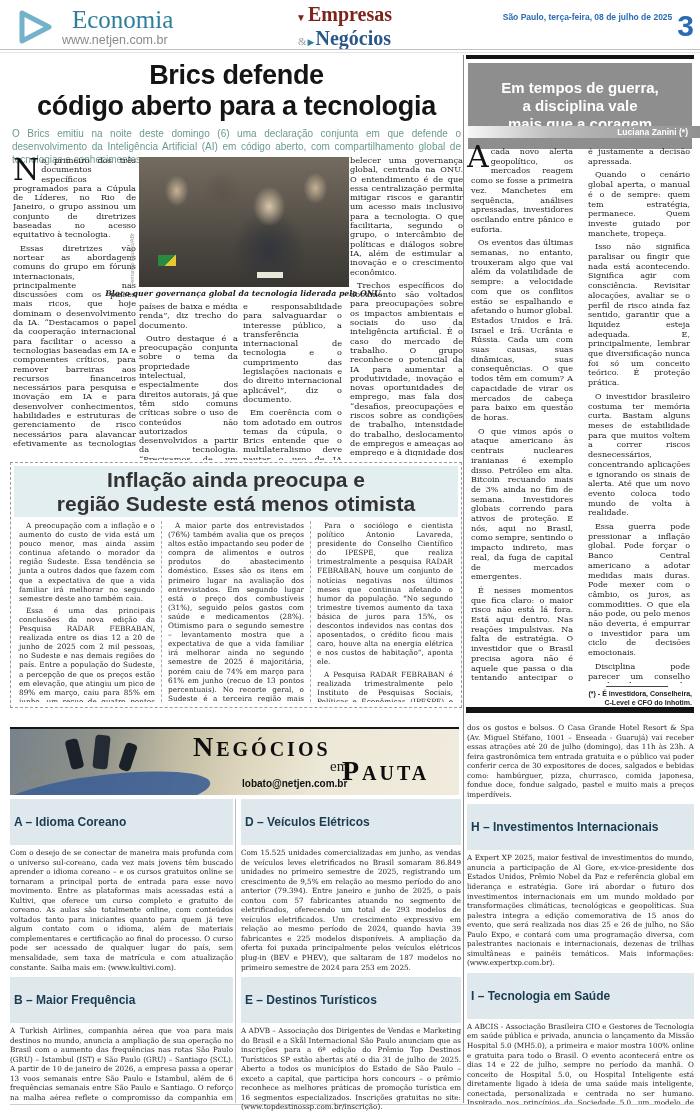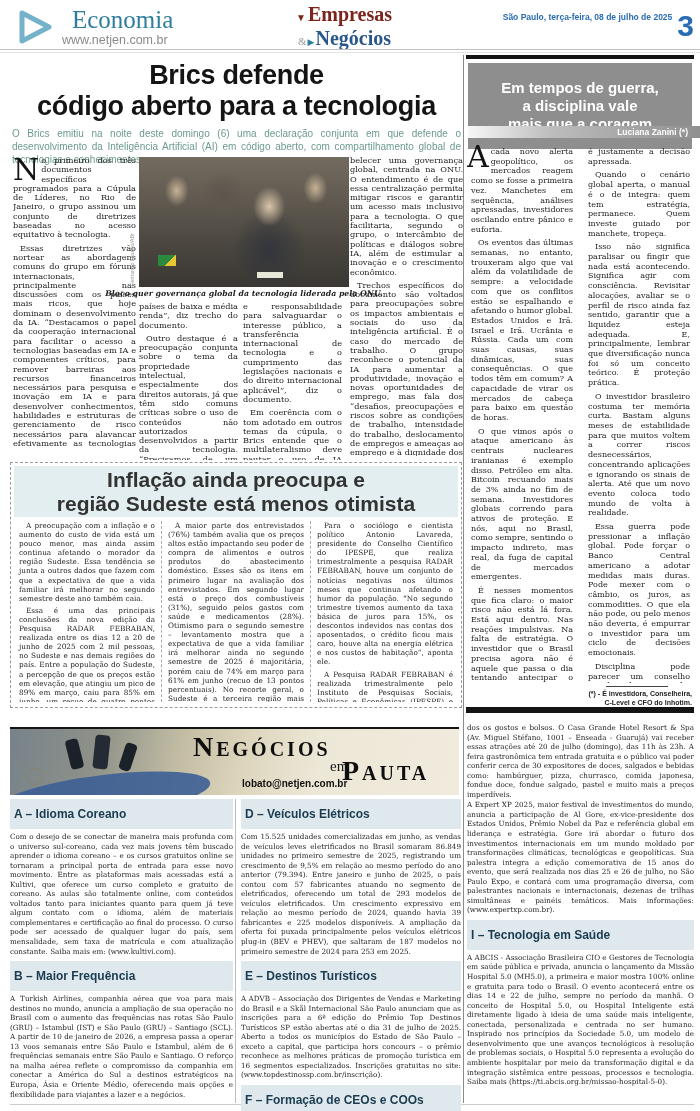--- a/index.html
+++ b/index.html
@@ -119,21 +119,21 @@
       font-weight:bold;font-size:10px;color:#111;}
   .bd-pau{position:absolute;left:332px;top:26px;font-family:"Liberation Serif",serif;font-weight:700;
       font-size:28px;line-height:32px;font-variant:small-caps;letter-spacing:3px;color:#0e0e0e;}
 
   
   .pa-col{position:absolute;overflow:hidden;}
   .pa-col1{left:10px;top:799px;width:223px;height:304px;}
   .pa-col2{left:241px;top:799px;width:220px;height:320px;}
   .pa-col3{left:467px;top:723px;width:227px;height:381px;}
   .pa-head{font-family:"Liberation Sans",sans-serif;font-weight:700;font-size:12px;line-height:14px;
-      background:#dfe9ed;color:#1a3b50;padding:8px 4px;margin:5px 0 3px;}
+      background:#dfe9ed;color:#1a3b50;padding:16px 4px;margin:5px 0 3px;}
   .pa-sec:first-child .pa-head{margin-top:0;}
   .pa-body,.pa-lead{font-size:7.2px;line-height:9.55px;text-align:justify;color:#1d1d1d;}
   .pa-lead{margin-bottom:1px;}
 </style>
 </head>
 <body>
 
 <div id="page">
 
   <div class="hdr">
@@ -212,21 +212,21 @@
       <span class="dropcap">A</span>
       <div>
           <p>cada novo alerta geopolítico, os mercados reagem como se fosse a primeira vez. Manchetes em sequência, análises apressadas, investidores oscilando entre pânico e euforia.</p>
           <p>Os eventos das últimas semanas, no entanto, trouxeram algo que vai além da volatilidade de sempre: a velocidade com que os conflitos estão se espalhando e afetando o humor global. Estados Unidos e Irã. Israel e Irã. Ucrânia e Rússia. Cada um com suas causas, suas dinâmicas, suas consequências. O que todos têm em comum? A capacidade de virar os mercados de cabeça para baixo em questão de horas.</p>
           <p>O que vimos após o ataque americano às centrais nucleares iranianas é exemplo disso. Petróleo em alta. Bitcoin recuando mais de 3% ainda no fim de semana. Investidores globais correndo para ativos de proteção. E nós, aqui no Brasil, como sempre, sentindo o impacto indireto, mas real, da fuga de capital de mercados emergentes.</p>
           <p>É nesses momentos que fica claro: o maior risco não está lá fora. Está aqui dentro. Nas reações impulsivas. Na falta de estratégia. O investidor que o Brasil precisa agora não é aquele que passa o dia tentando antecipar o próximo movimento do Federal Reserve. Nem aquele que especula se o petróleo vai, de fato, romper os US$100 o barril. É o investidor que olha para a própria carteira, entende sua exposição e sabe o que precisa ou não fazer.</p>
         </div>
     </div>
     <div class="op-col op2">
         <p>é justamente a decisão apressada.</p>
-        <p>Quando o cenário global aperta, o manual é o de integra: quem tem estratégia, permanece. Quem investe guiado por manchete, tropeça.</p>
+        <p>Quando o cenário global aperta, o manual é o de sempre: quem tem estratégia, permanece. Quem investe guiado por manchete, tropeça.</p>
         <p>Isso não significa paralisar ou fingir que nada está acontecendo. Significa agir com consciência. Revisitar alocações, avaliar se o perfil de risco ainda faz sentido, garantir que a liquidez esteja adequada. E, principalmente, lembrar que diversificação nunca foi só um conceito teórico. É proteção prática.</p>
         <p>O investidor brasileiro costuma ter memória curta. Bastam alguns meses de estabilidade para que muitos voltem a correr riscos desnecessários, concentrando aplicações e ignorando os sinais de alerta. Até que um novo evento coloca todo mundo de volta à realidade.</p>
         <p>Essa guerra pode pressionar a inflação global. Pode forçar o Banco Central americano a adotar medidas mais duras. Pode mexer com o câmbio, os juros, as commodities. O que ela não pode, ou pelo menos não deveria, é empurrar o investidor para um ciclo de decisões emocionais.</p>
         <p>Disciplina pode parecer um conselho simples demais? Pode, porém é justamente o simples, o básico, que costuma ser deixado de lado quando o pânico bate. Esse não é o momento de tentar ser mais esperto que o mercado. É o momento de ser mais consciente que a média. Quem entender isso agora vai atravessar essa fase com menos arranhões. E, no futuro, com mais patrimônio.</p>
       </div>
     <div class="op-sigrule"></div>
     <div class="op-sig">
         <p>(*) - É investidora, Conselheira,</p>
         <p>C-Level e CFO do Inhotim.</p>
       </div>
@@ -292,20 +292,21 @@
     <div class="pa-sec">
       <div class="pa-head">F – Formação de CEOs e COOs</div>
       <div class="pa-body">A Auddas, consultoria especializada em governança, estratégia, gestão e M&amp;A, inicia, em sua sede na capital paulista, o programa de Formação de CEO e COO voltado para empresários, líderes e profissionais que ocupam ou almejam ocupar as principais cadeiras de comando das organizações. Com duração de 10 meses, o curso será conduzido pelo engenheiro Julian Tonioli, mestre pela USP e CEO da Auddas, que reúne mais de duas décadas de experiência em gestão, expansão internacional de empresas e processos de fusões e aquisições. Mais informações (comercial@auddas.com).</div>
     </div>
 
   </div>
 
   <div class="pa-col pa-col3">
     <div class="pa-lead">dos os gostos e bolsos. O Casa Grande Hotel Resort &amp; Spa (Av. Miguel Stéfano, 1001 – Enseada - Guarujá) vai receber essas atrações até 20 de julho (domingo), das 11h às 23h. A feira gastronômica tem entrada gratuita e o público vai poder conferir cerca de 30 expositores de doces, salgados e bebidas como: hambúrguer, pizza, churrasco, comida japonesa, fondue doce, fondue salgado, pastel e muito mais a preços imperdíveis.</div>
     <div class="pa-sec">
+      <div class="pa-head">H – Investimentos Internacionais</div>
       <div class="pa-body">A Expert XP 2025, maior festival de investimentos do mundo, anuncia a participação de Al Gore, ex-vice-presidente dos Estados Unidos, Prêmio Nobel da Paz e referência global em liderança e estratégia. Gore irá abordar o futuro dos investimentos internacionais em um mundo moldado por transformações climáticas, tecnológicas e geopolíticas. Sua palestra integra a edição comemorativa de 15 anos do evento, que será realizada nos dias 25 e 26 de julho, no São Paulo Expo, e contará com uma programação diversa, com palestrantes nacionais e internacionais, dezenas de trilhas simultâneas e painéis temáticos. Mais informações: (www.expertxp.com.br).</div>
     </div>
     <div class="pa-sec">
       <div class="pa-head">I – Tecnologia em Saúde</div>
       <div class="pa-body">A ABCIS - Associação Brasileira CIO e Gestores de Tecnologia em saúde pública e privada, anuncia o lançamento da Missão Hospital 5.0 (MH5.0), a primeira e maior mostra 100% online e gratuita para todo o Brasil. O evento acontecerá entre os dias 14 e 22 de julho, sempre no período da manhã. O conceito de Hospital 5.0, ou Hospital Inteligente está diretamente ligado à ideia de uma saúde mais inteligente, conectada, personalizada e centrada no ser humano. Inspirado nos princípios da Sociedade 5.0, um modelo de desenvolvimento que une avanços tecnológicos à resolução de problemas sociais, o Hospital 5.0 representa a evolução do ambiente hospitalar por meio da transformação digital e da integração sistêmica entre pessoas, processos e tecnologia. Saiba mais (https://ti.abcis.org.br/missao-hospital-5-0).</div>
     </div>
 
   </div>
 
 </div>

